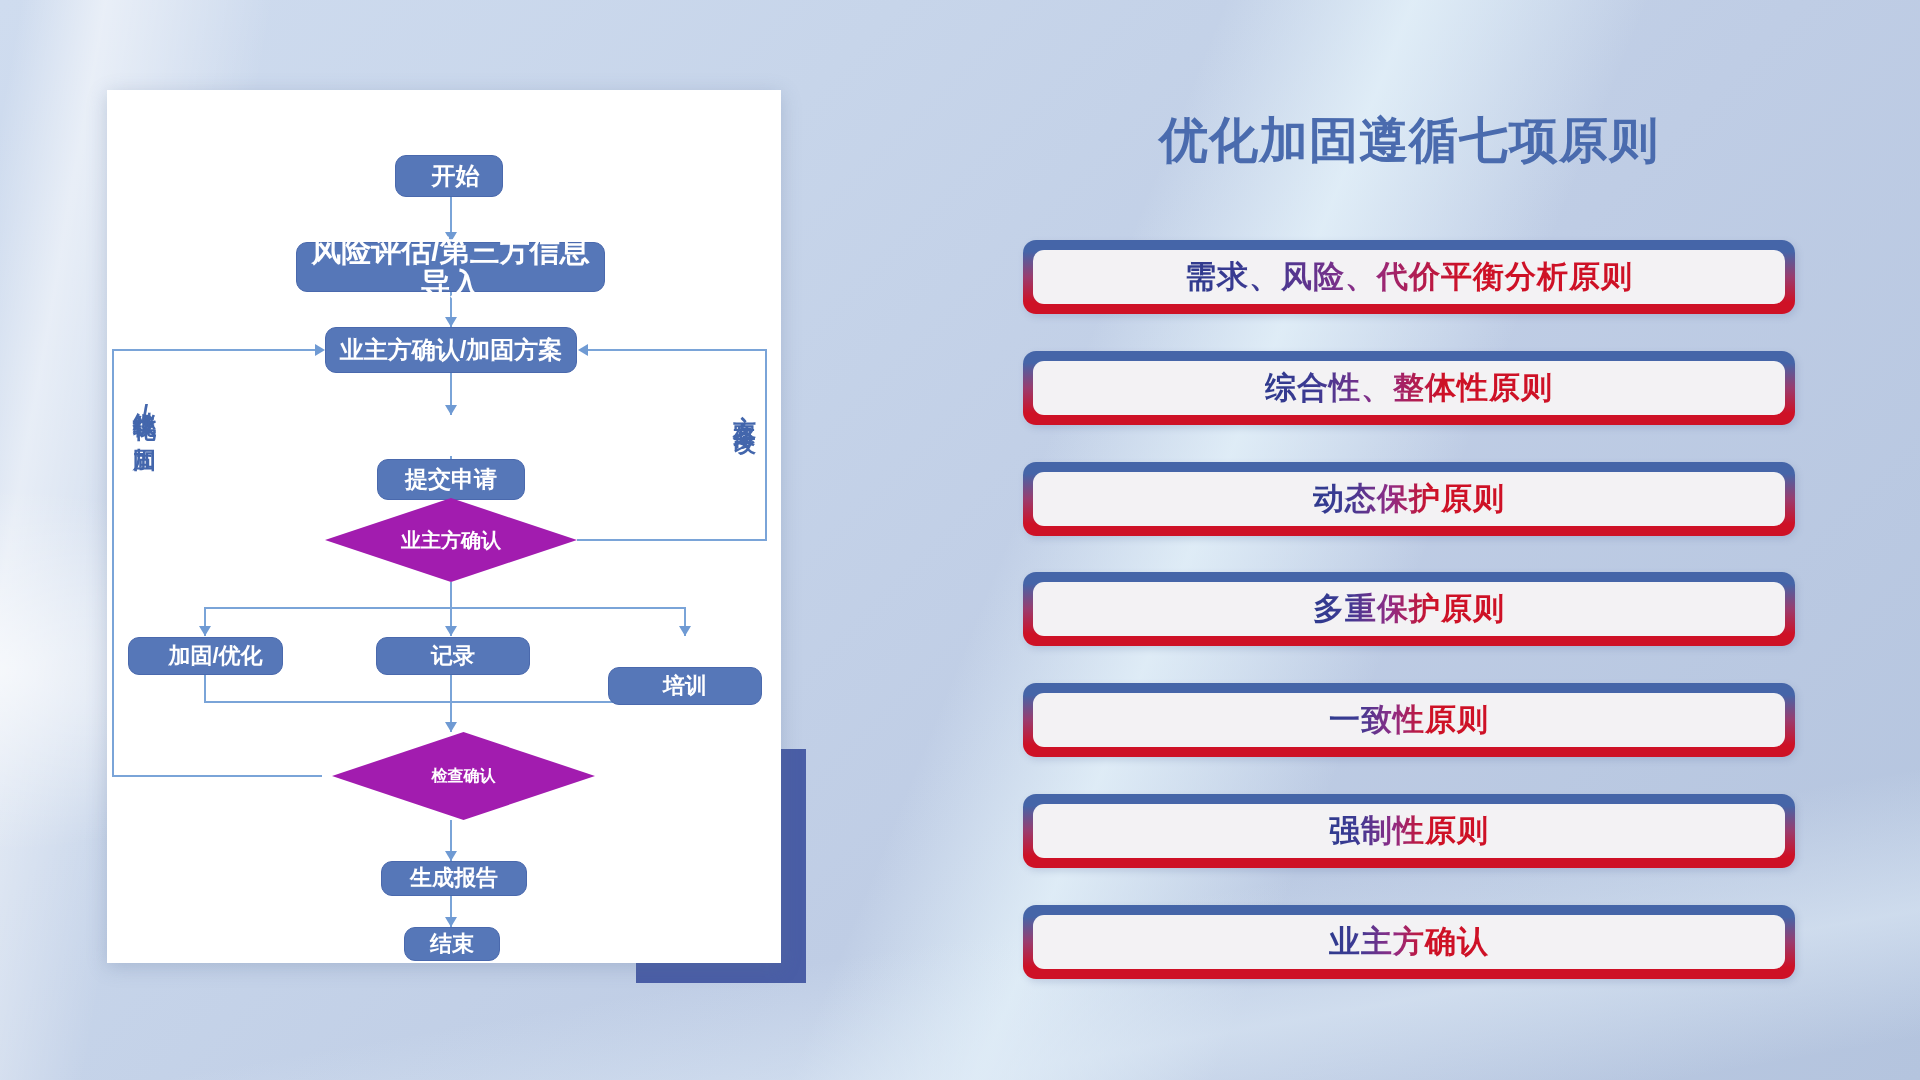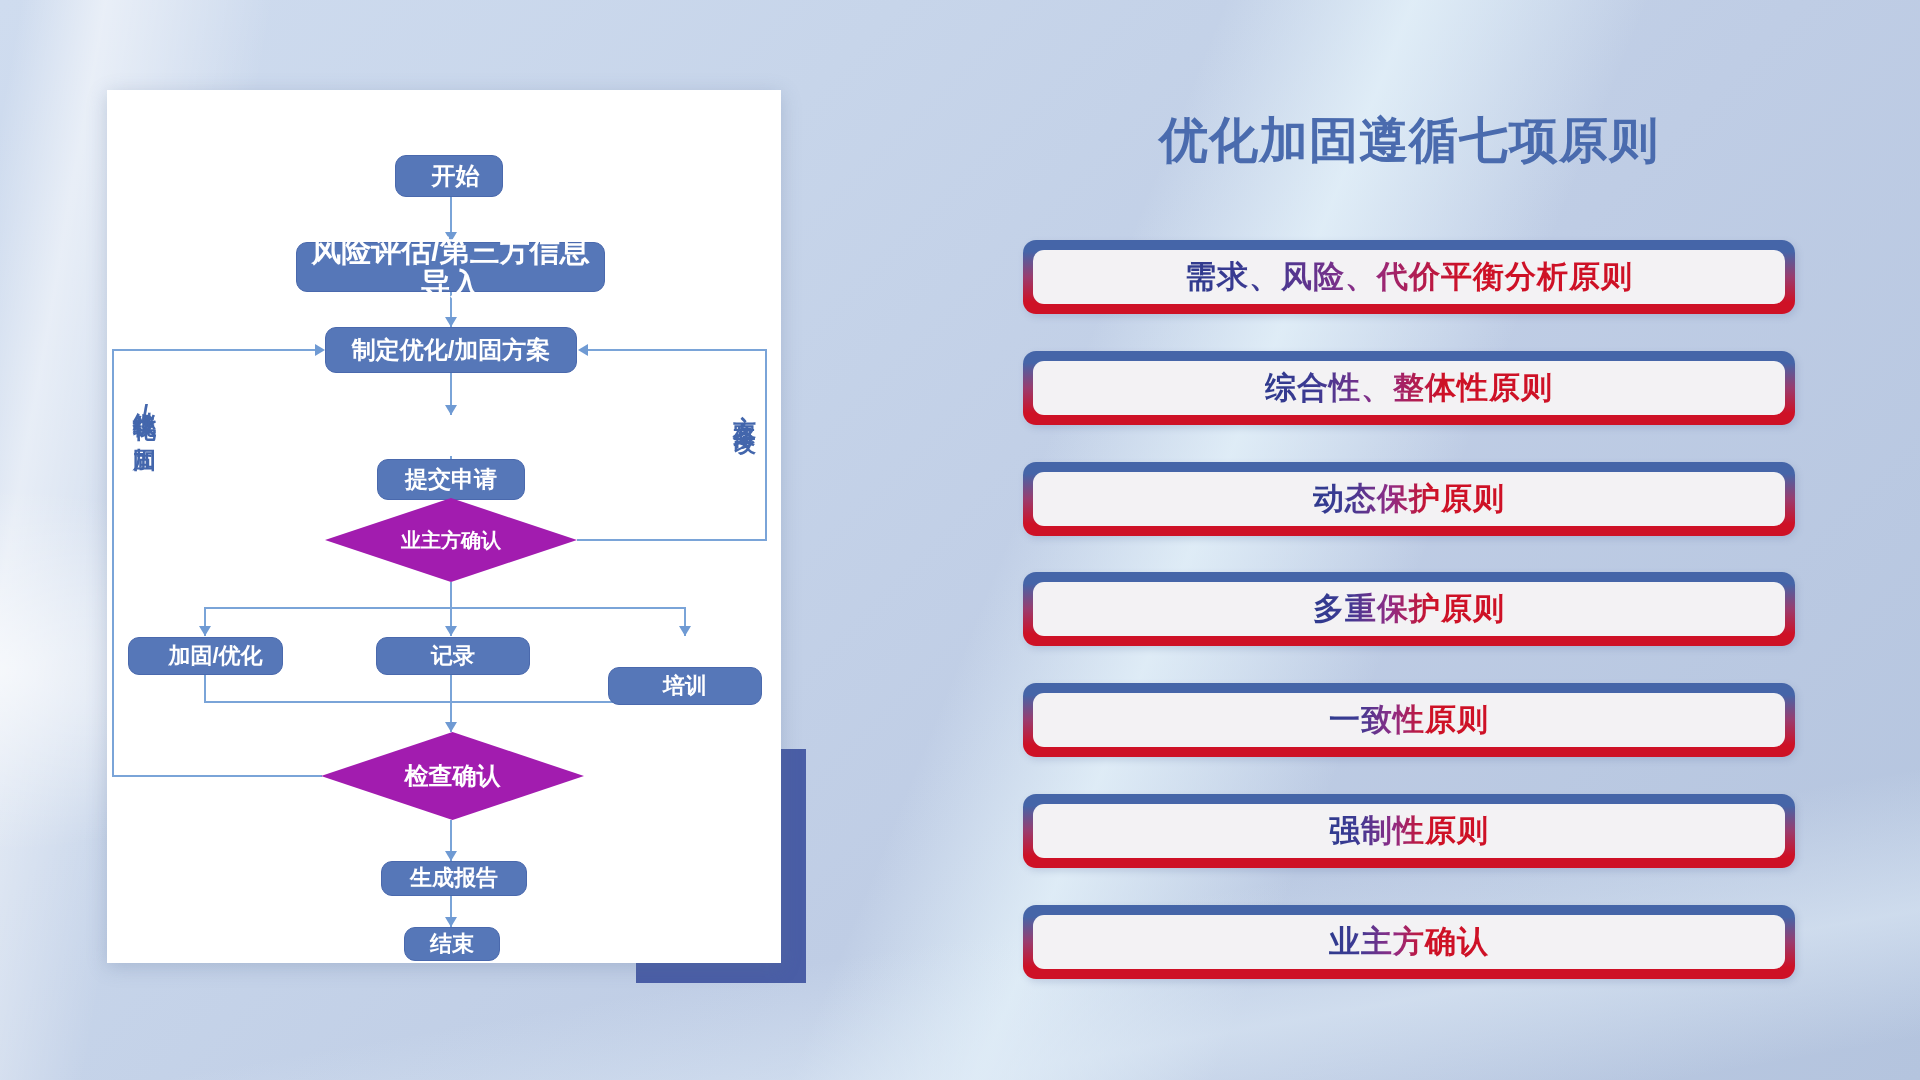--- a/index.html
+++ b/index.html
@@ -128,30 +128,30 @@
     <div class="arr down" style="left:92px;top:536px;"></div>
     <div class="arr down" style="left:572px;top:536px;"></div>
     <div class="arr down" style="left:338px;top:632px;"></div>
     <div class="arr down" style="left:338px;top:761px;"></div>
     <div class="arr down" style="left:338px;top:827px;"></div>
     <div class="arr right" style="left:208px;top:254px;"></div>
     <div class="arr left" style="left:471px;top:254px;"></div>
 
     <div class="node rrect" style="left:288px;top:65px;width:108px;height:42px;font-size:24px;padding-left:13px;">开始</div>
     <div class="node rrect" style="left:189px;top:152px;width:309px;height:50px;font-size:30px;">风险评估/第三方信息导入</div>
-    <div class="node rrect" style="left:218px;top:237px;width:252px;height:46px;font-size:24px;">制定优化/加固方案</div>
+    <div class="node rrect" style="left:218px;top:237px;width:252px;height:46px;font-size:24px;">业主方确认/加固方案</div>
     <div class="node rrect" style="left:270px;top:325px;width:148px;height:41px;font-size:23px;margin-top:44px;">提交申请</div>
 
     <div class="diamond" style="left:218px;top:408px;width:252px;height:84px;font-size:20px;">业主方确认</div>
 
     <div class="node rrect" style="left:21px;top:547px;width:155px;height:38px;font-size:22px;padding-left:20px;">加固/优化</div>
     <div class="node rrect" style="left:269px;top:547px;width:154px;height:38px;font-size:22px;">记录</div>
     <div class="node rrect" style="left:501px;top:577px;width:154px;height:38px;font-size:22px;">培训</div>
 
-    <div class="diamond" style="left:214px;top:642px;width:263px;height:88px;font-size:24px;">检查确认</div>
+    <div class="diamond" style="left:225px;top:642px;width:263px;height:88px;font-size:16px;">检查确认</div>
 
     <div class="node rrect" style="left:274px;top:771px;width:146px;height:35px;font-size:22px;">生成报告</div>
     <div class="node rrect" style="left:297px;top:837px;width:96px;height:34px;font-size:22px;">结束</div>
 
     <div class="vlabel" style="left:26px;top:303px;">继续优化/加固</div>
     <div class="vlabel" style="left:626px;top:306px;letter-spacing:6px;">方案修改</div>
   </div>
 
   <h1 class="title">优化加固遵循七项原则</h1>
 

